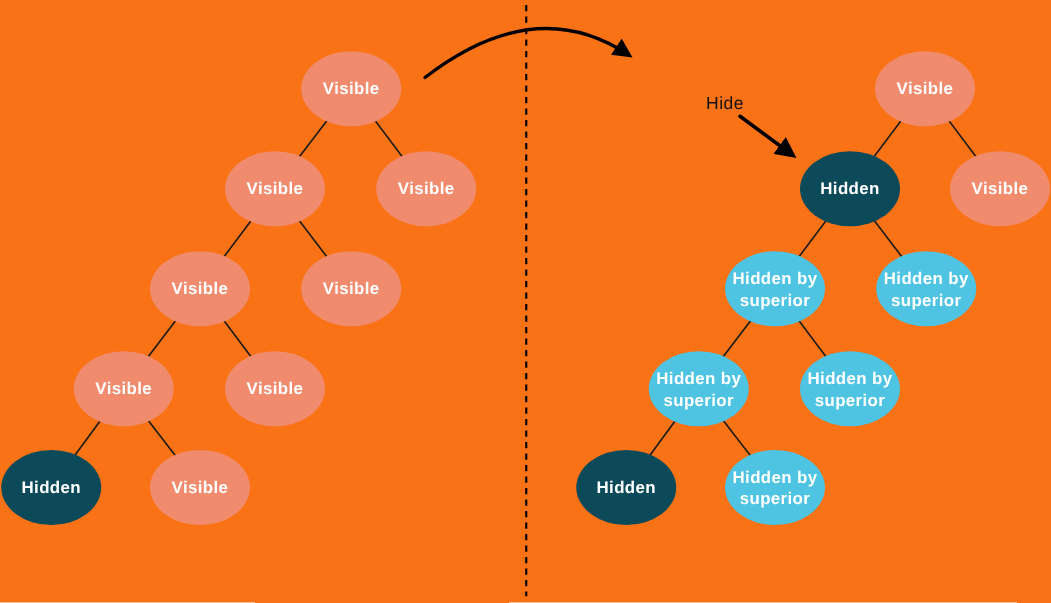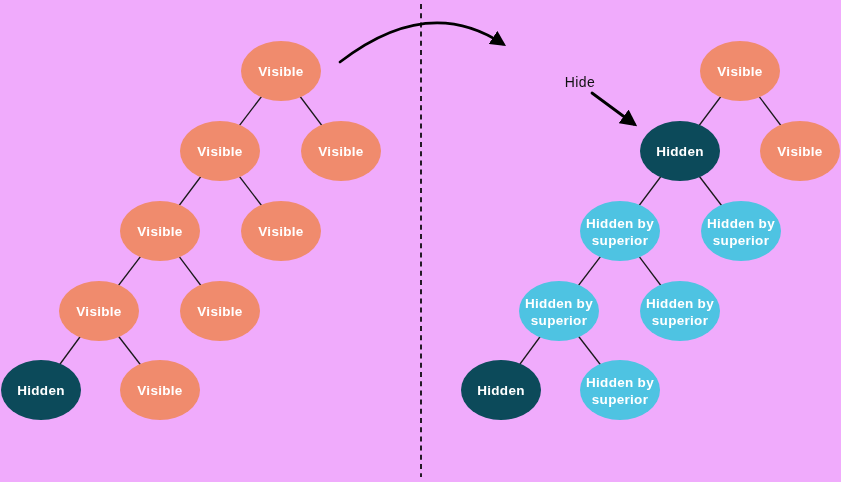--- a/index.html
+++ b/index.html
@@ -1,20 +1,20 @@
 <!DOCTYPE html>
 <html><head>
 <meta charset="utf-8">
 <style>
   html, body { margin: 0; padding: 0; background: #ffffff; }
   .stage {
     position: relative;
     width: 841px;
     height: 482px;
-    background: #f0abfc;
+    background: #f97316;
     overflow: hidden;
     font-family: "Liberation Sans", sans-serif;
   }
   svg { display: block; }
   .divider {
     stroke: #000000;
     stroke-width: 1.7;
     stroke-dasharray: 5 4.2;
     fill: none;
   }

